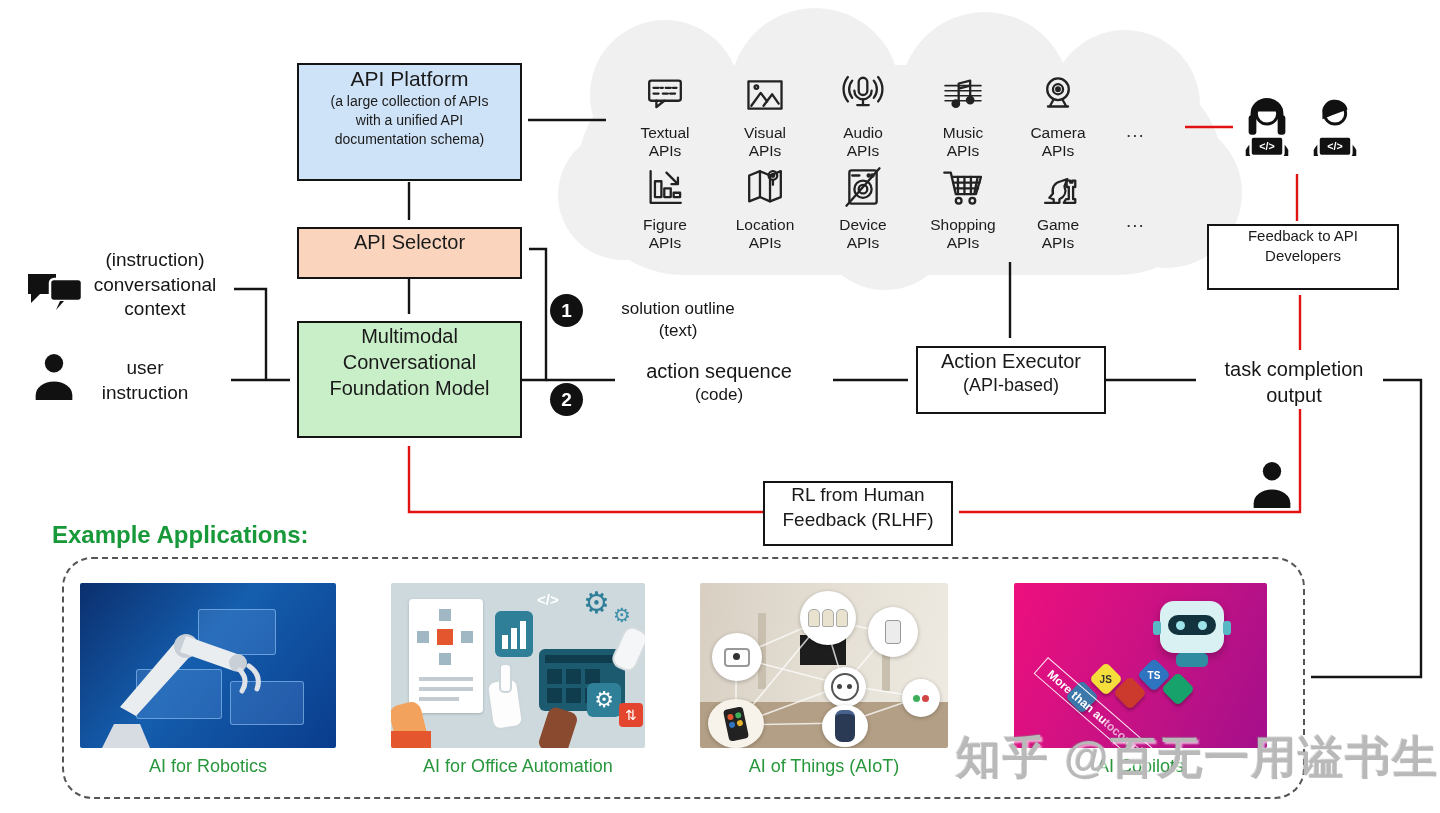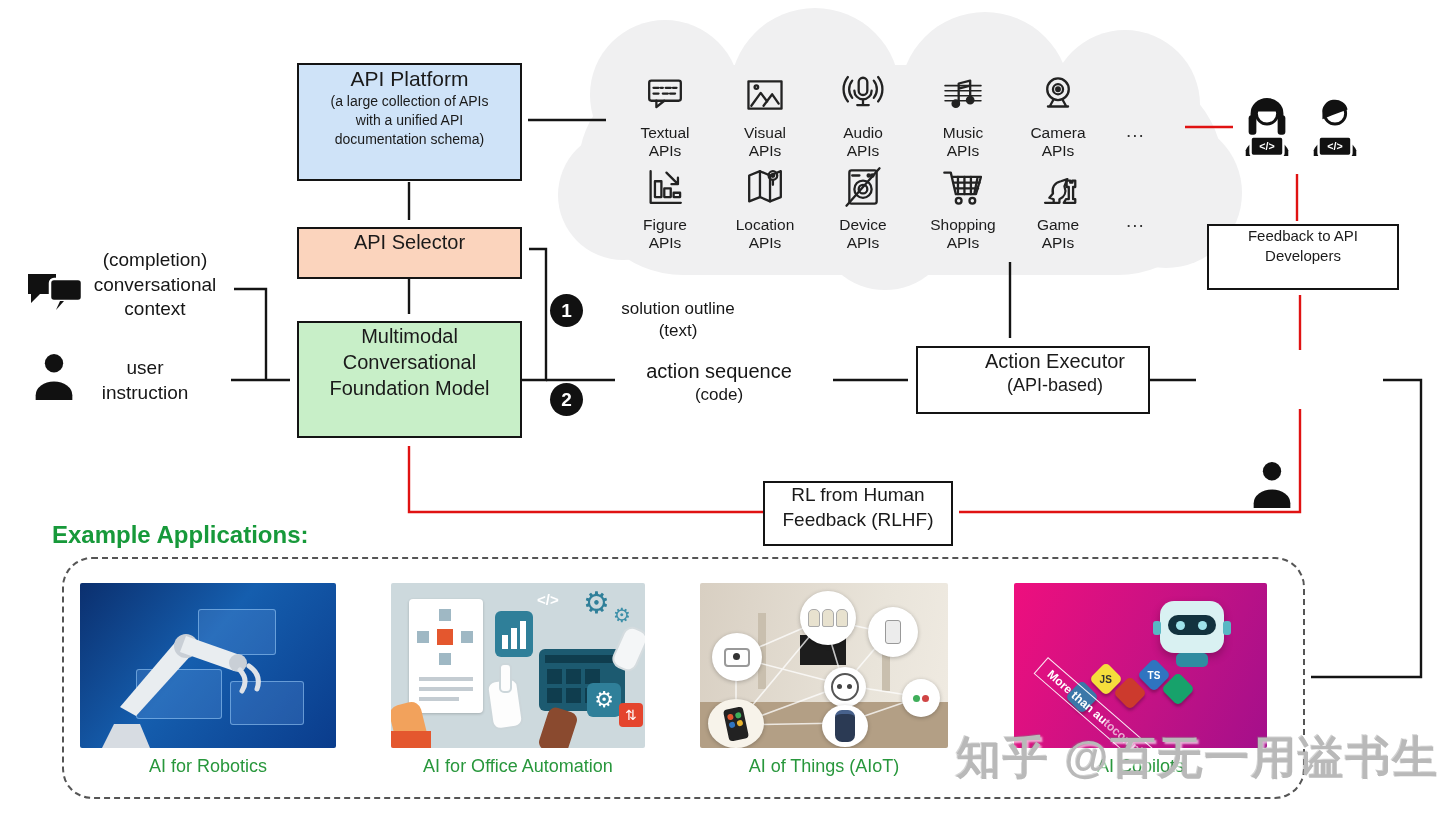--- a/index.html
+++ b/index.html
@@ -221,40 +221,40 @@
     </div>
   </div>
   <div class="box" style="left:297px;top:321px;width:221px;height:113px;background:#c8efc8;font-size:20px;">
     <div>Multimodal</div>
     <div>Conversational</div>
     <div>Foundation Model</div>
   </div>
   <div class="box" style="left:297px;top:227px;width:221px;height:48px;background:#fbd4bd;font-size:20px;">
     <div>API Selector</div>
   </div>
-  <div class="box" style="left:916px;top:346px;width:186px;height:64px;font-size:20px;padding-left:44px;">
+  <div class="box" style="left:916px;top:346px;width:186px;height:64px;font-size:20px;">
     <div>Action Executor</div>
     <div style="font-size:18px;">(API-based)</div>
   </div>
   <div class="box" style="left:1207px;top:224px;width:188px;height:62px;font-size:15px;">
     <div>Feedback to API</div>
     <div>Developers</div>
   </div>
   <div class="box" style="left:763px;top:481px;width:186px;height:61px;font-size:19px;">
     <div>RL from Human</div>
     <div>Feedback (RLHF)</div>
   </div>
 
   <svg class="icon-abs" style="left:26px;top:270px;" width="58" height="46" viewBox="0 0 58 46">
     <path d="M2 4 h28 v20 h-16 l-9 9 v-9 h-3 z" fill="#111"></path>
     <rect x="24" y="9" width="32" height="22" rx="4" fill="#111" stroke="#fff" stroke-width="2.5"></rect>
     <path d="M34 31 l-4 9 8 -9 z" fill="#111"></path>
   </svg>
   <div class="lbl" style="left:72px;top:248px;width:166px;font-size:19px;">
-    <div>(completion)</div>
+    <div>(instruction)</div>
       <div>conversational</div>
       <div>context</div>
   </div>
   <svg class="icon-abs" style="left:32px;top:352px;" width="44" height="50" viewBox="0 0 48 52">
     <circle cx="24" cy="11" r="10" fill="#111"></circle>
       <path d="M4 46 a20 15 0 0 1 40 0 v5 H4 z" fill="#111"></path>
   </svg>
   <div class="lbl" style="left:75px;top:356px;width:140px;font-size:19px;">
     <div>user</div>
       <div>instruction</div>
@@ -262,20 +262,24 @@
 
   <div class="badge" style="left:550px;top:294px;">1</div>
   <div class="lbl" style="left:592px;top:298px;width:172px;">
     <div style="font-size:17px;">solution outline</div>
     <div style="font-size:17px;">(text)</div>
   </div>
   <div class="badge" style="left:550px;top:383px;">2</div>
   <div class="lbl" style="left:632px;top:358px;width:174px;">
     <div style="font-size:20px;">action sequence</div>
     <div style="font-size:17px;">(code)</div>
+  </div>
+  <div class="lbl" style="left:1203px;top:356px;width:182px;">
+    <div style="font-size:20px;">task completion</div>
+    <div style="font-size:20px;">output</div>
   </div>
 
   <svg class="icon-abs" style="left:1238px;top:90px;" width="58" height="70" viewBox="0 0 60 68">
     <rect x="11" y="24" width="8" height="20" rx="3" fill="#111"></rect>
       <rect x="41" y="24" width="8" height="20" rx="3" fill="#111"></rect>
     <circle cx="30" cy="22" r="11" fill="#fff" stroke="#111" stroke-width="3"></circle>
     <path d="M19 20 a11 11 0 0 1 22 0 l0 -4 a11 9 0 0 0 -22 0 z" fill="#111"></path>
     <path d="M13 22 a17 16 0 0 1 34 0 v6 h-6 l1 -8 h-24 l1 8 h-6 z" fill="#111"></path>
     <path d="M8 60 a23 17 0 0 1 44 0 v6 H8 z" fill="#111"></path>
     <rect x="13" y="46" width="34" height="20" rx="3" fill="#111" stroke="#fff" stroke-width="2.5"></rect>

